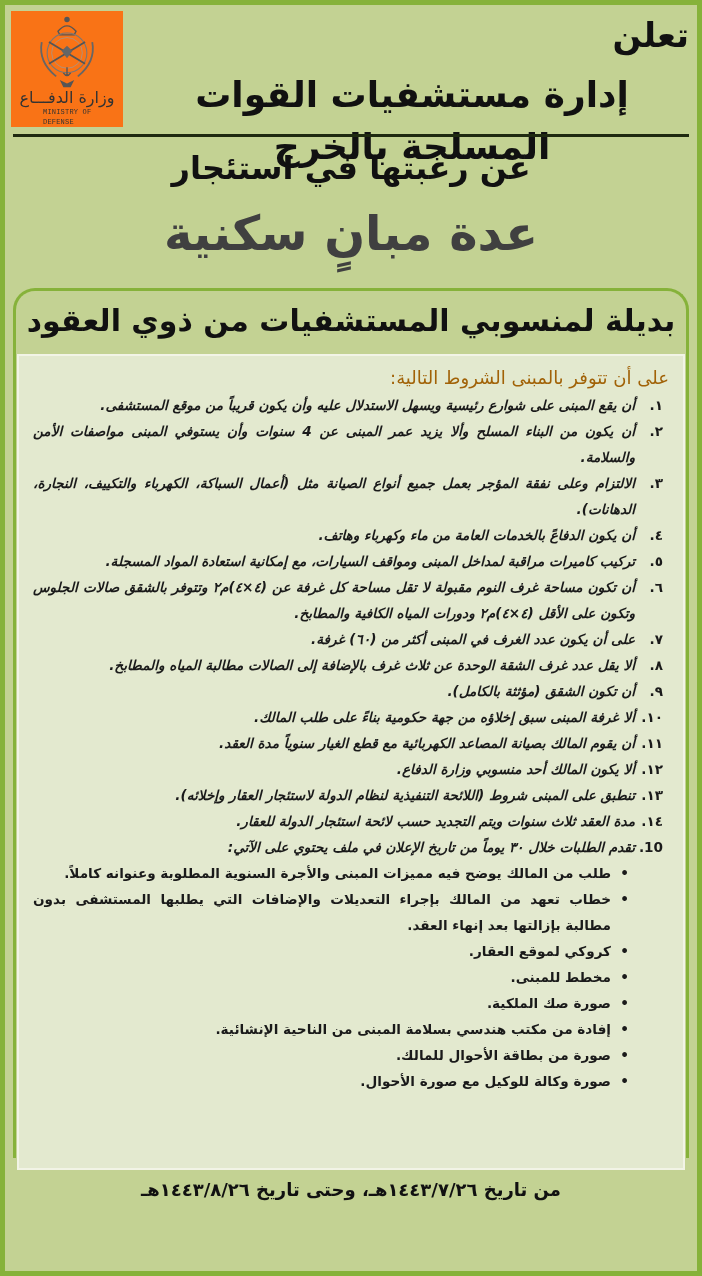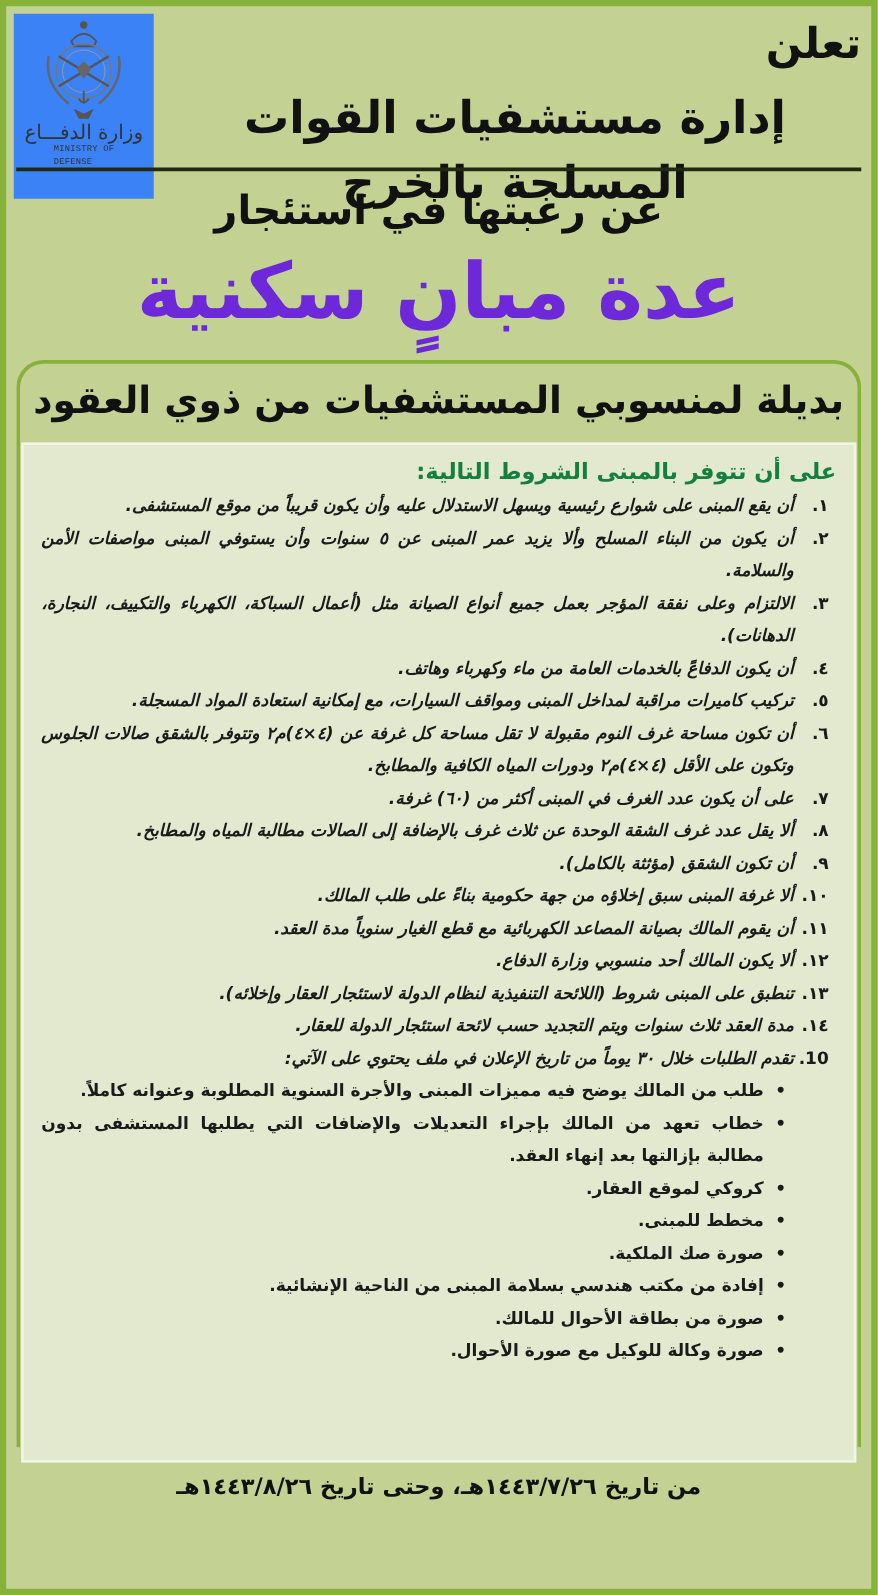--- a/index.html
+++ b/index.html
@@ -10,22 +10,22 @@
       color: #111;
     }
     .ad {
       position: absolute; left: 0; top: 0;
       width: 702px; height: 1276px;
       background: #c3d293;
       border: 5px solid #86b23a;
     }
     .logo-box {
       position: absolute; left: 6px; top: 6px;
-      width: 112px; height: 148px;
-      background: #3b82f6;
+      width: 112px; height: 116px;
+      background: #f97316;
       display: flex; flex-direction: column; align-items: center;
     }
     .logo-emblem { width: 84px; height: 82px; margin-top: 4px; }
     .logo-ar {
       font-family: "DejaVu Sans", sans-serif;
       font-size: 16px; color: #333; direction: rtl; line-height: 18px; letter-spacing: 1px;
     }
     .logo-en {
       font-family: Liberation Mono, monospace;
       font-size: 7px; color: #333; letter-spacing: 0.2px; line-height: 10px; margin-left: 32px;
@@ -49,21 +49,21 @@
     .h-sub {
       position: absolute; left: 0; right: 0; top: 140px;
       text-align: center; direction: rtl;
       font-family: "DejaVu Sans", sans-serif; font-weight: bold;
       font-size: 32px; line-height: 46px; color: #111;
     }
     .h-big {
       position: absolute; left: 0; right: 0; top: 186px;
       text-align: center; direction: rtl;
       font-family: "DejaVu Sans", sans-serif; font-weight: bold;
-      font-size: 62px; line-height: 84px; color: #6d28d9; letter-spacing: 1px;
+      font-size: 48px; line-height: 84px; color: #404040; letter-spacing: 1px;
     }
     .inner-frame {
       position: absolute; left: 8px; right: 8px; top: 283px; height: 870px;
       border: 3px solid #86b23a; border-bottom: none;
       border-radius: 22px 22px 0 0;
       background: #c3d293;
     }
     .band-title {
       position: absolute; left: 8px; right: 8px; top: 290px;
       text-align: center; direction: rtl;
@@ -72,21 +72,21 @@
     }
     .content {
       position: absolute; left: 12px; right: 12px; top: 349px; height: 816px;
       background: #e3e9cf;
       border: 2px solid #f2f4e6;
       direction: rtl;
       padding: 8px 14px 0 14px;
       font-family: "DejaVu Sans", sans-serif;
     }
     .intro {
-      font-weight: bold; font-size: 18px; line-height: 28px; color: #15803d;
+      font-weight: normal; font-size: 18px; line-height: 28px; color: #a16207;
     }
     .cond {
       display: flex; flex-direction: row;
       font-weight: bold; font-size: 13.6px; line-height: 26px; color: #1a1a1a;
       margin: 0;
     }
     .cond .num { width: 34px; flex: 0 0 34px; text-align: right; padding-right: 6px; }
     .cond .txt { flex: 1; text-align: justify; font-style: italic; }
     .bullet {
       display: flex; flex-direction: row;
@@ -138,21 +138,21 @@
 
   <div class="content">
     <div class="intro">على أن تتوفر بالمبنى الشروط التالية:</div>
 
     <div class="cond">
         <span class="num">١.</span>
         <span class="txt">أن يقع المبنى على شوارع رئيسية ويسهل الاستدلال عليه وأن يكون قريباً من موقع المستشفى.</span>
       </div>
     <div class="cond">
         <span class="num">٢.</span>
-        <span class="txt">أن يكون من البناء المسلح وألا يزيد عمر المبنى عن ٥ سنوات وأن يستوفي المبنى مواصفات الأمن والسلامة.</span>
+        <span class="txt">أن يكون من البناء المسلح وألا يزيد عمر المبنى عن 4 سنوات وأن يستوفي المبنى مواصفات الأمن والسلامة.</span>
       </div>
     <div class="cond">
         <span class="num">٣.</span>
         <span class="txt">الالتزام وعلى نفقة المؤجر بعمل جميع أنواع الصيانة مثل (أعمال السباكة، الكهرباء والتكييف، النجارة، الدهانات).</span>
       </div>
     <div class="cond">
         <span class="num">٤.</span>
         <span class="txt">أن يكون الدفاعً بالخدمات العامة من ماء وكهرباء وهاتف.</span>
       </div>
     <div class="cond">

